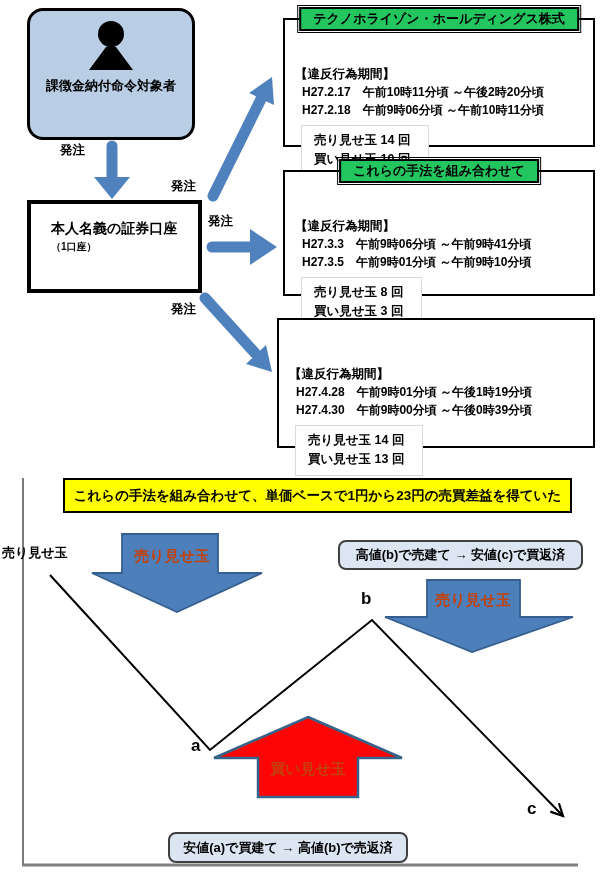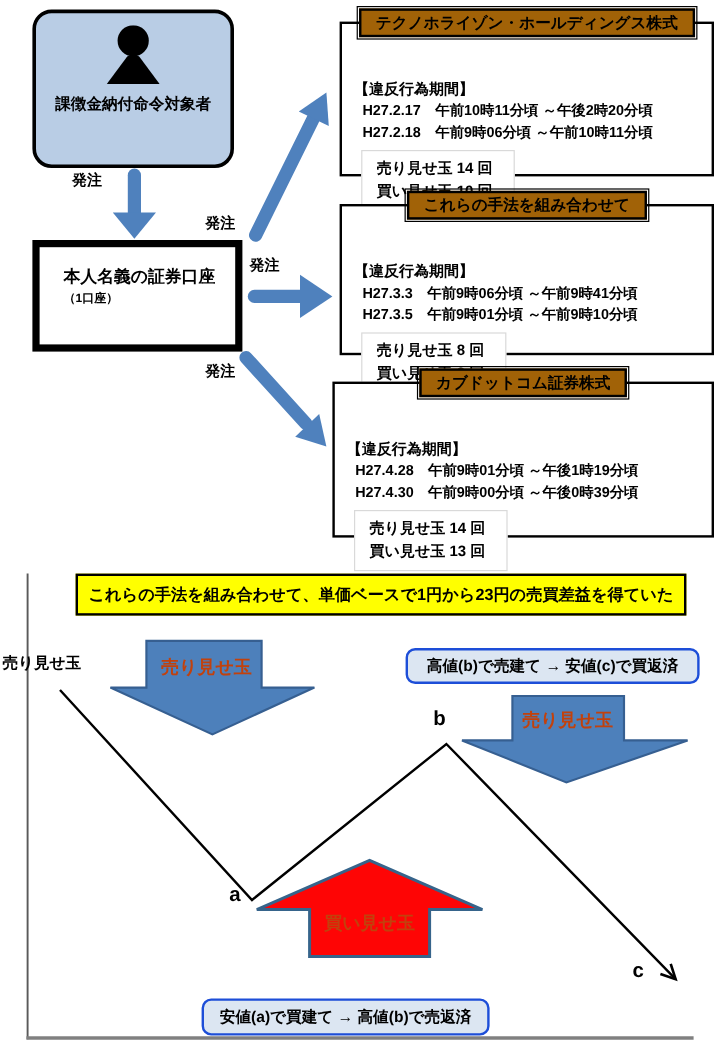--- a/index.html
+++ b/index.html
@@ -15,34 +15,34 @@
     background:#b9cde5; border:3px solid #000; border-radius:16px;
     display:flex; flex-direction:column; align-items:center; z-index:2;
   }
   .person-icon-wrap { margin-top:10px; }
   .person-line1 { font-size:13px; font-weight:700; margin-top:2px; white-space:nowrap; }
   .person-line2 { font-size:14.5px; font-weight:700; margin-top:3px; white-space:nowrap; }
 
   
   .account-box {
     left:27px; top:200px; width:175px; height:93px; box-sizing:border-box;
-    background:#fff; border:6px solid #000000; padding:16px 0 0 20px; z-index:2;
+    background:#fff; border:4px solid #000000; padding:16px 0 0 20px; z-index:2;
   }
   .account-box .l1 { font-size:14px; font-weight:700; white-space:nowrap; }
   .account-box .l2 { font-size:10px; font-weight:700; margin-top:2px; }
 
   .order-label { font-size:12.5px; font-weight:700; z-index:4; white-space:nowrap; }
 
   
   .stock {
     box-sizing:border-box; background:#fff; border:2px solid #000; z-index:2;
   }
   .stock-title {
     position:absolute; top:-13px; left:50%; transform:translateX(-50%);
-    background:#a16207; border:2px solid #000; outline:1px solid #000; outline-offset:1px;
+    background:#22c55e; border:2px solid #000; outline:1px solid #000; outline-offset:1px;
     padding:1px 12px; font-size:13px; font-weight:700; white-space:nowrap; z-index:3;
   }
   .stock-body { padding:14px 8px 0 10px; }
   .stock-heading { font-size:12.5px; font-weight:700; white-space:nowrap;margin-top:32px; }
   .stock-period { font-size:12px; font-weight:700; padding-left:7px; line-height:1.5; white-space:nowrap; }
   .counts {
     display:inline-block; margin:6px 0 0 6px; border:1px solid #d9d9d9;
     padding:5px 18px 5px 12px; font-size:12.5px; font-weight:700; line-height:1.55;
     white-space:nowrap; background:#fff;
   }
@@ -50,21 +50,21 @@
   
   .banner {
     left:63px; top:478px; width:509px; height:35px; box-sizing:border-box;
     background:#ffff00; border:2px solid #000; z-index:2;
     display:flex; align-items:center; justify-content:center;
     font-size:13.5px; font-weight:700; white-space:nowrap;
   }
   .axis-label { left:2px; top:544px; font-size:13px; font-weight:700; z-index:4; white-space:nowrap; }
 
   .note-box {
-    box-sizing:border-box; background:#dce6f2; border:2px solid #1d4ed8; border-radius:8px;
+    box-sizing:border-box; background:#dce6f2; border:2px solid #404040; border-radius:8px;
     display:flex; align-items:center; justify-content:center;
     font-size:13px; font-weight:700; white-space:nowrap; z-index:4;
   }
   .note-short { left:338px; top:540px; width:245px; height:30px; }
   .note-long  { left:168px; top:832px; width:240px; height:31px; }
 
   .arrow-text {
     color:#c2410c; font-size:15px; font-weight:700; text-align:center; z-index:4; white-space:nowrap;
   }
   .sell1 { left:120px; top:547px; width:104px; }
@@ -165,21 +165,20 @@
       <div class="stock-period">H27.3.3　午前9時06分頃 ～午前9時41分頃</div>
       <div class="stock-period">H27.3.5　午前9時01分頃 ～午前9時10分頃</div>
       <div class="counts">
         <div>売り見せ玉 8 回</div>
         <div>買い見せ玉 3 回</div>
       </div>
     </div>
   </div>
 
   <div class="abs stock" style="left:277px; top:318px; width:318px; height:130px;">
-    <div class="stock-title">カブドットコム証券株式</div>
     <div class="stock-body">
       <div class="stock-heading">【違反行為期間】</div>
       <div class="stock-period">H27.4.28　午前9時01分頃 ～午後1時19分頃</div>
       <div class="stock-period">H27.4.30　午前9時00分頃 ～午後0時39分頃</div>
       <div class="counts">
         <div>売り見せ玉 14 回</div>
         <div>買い見せ玉 13 回</div>
       </div>
     </div>
   </div>

